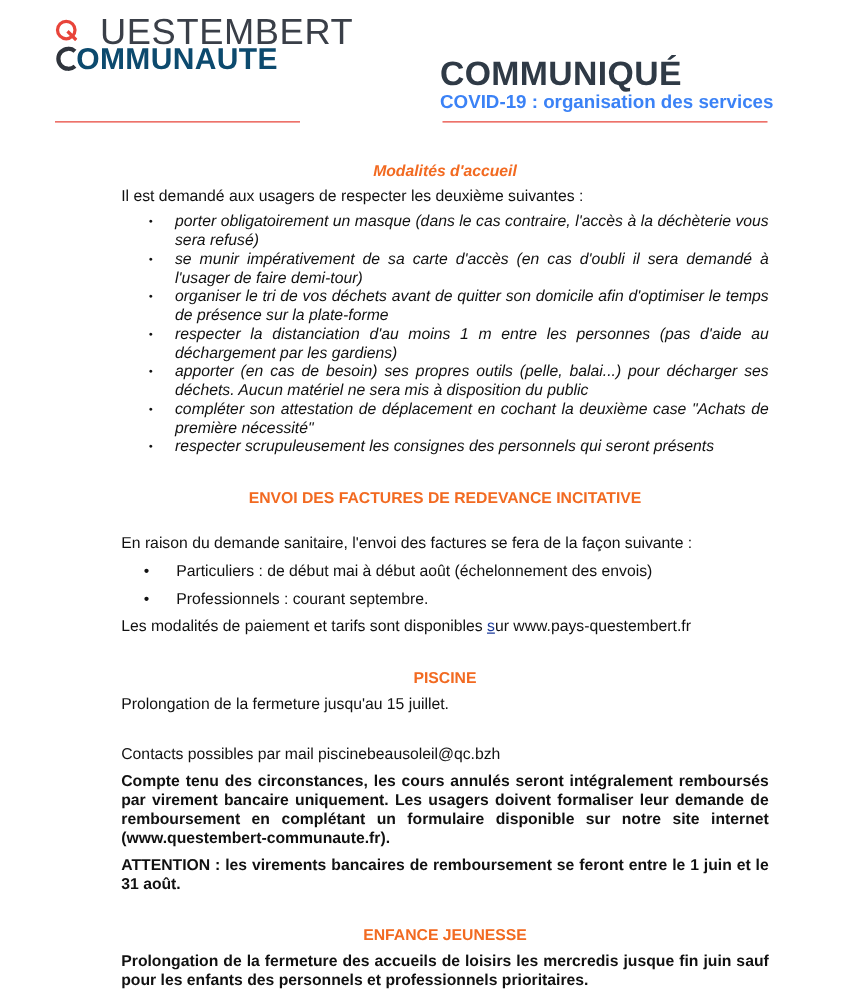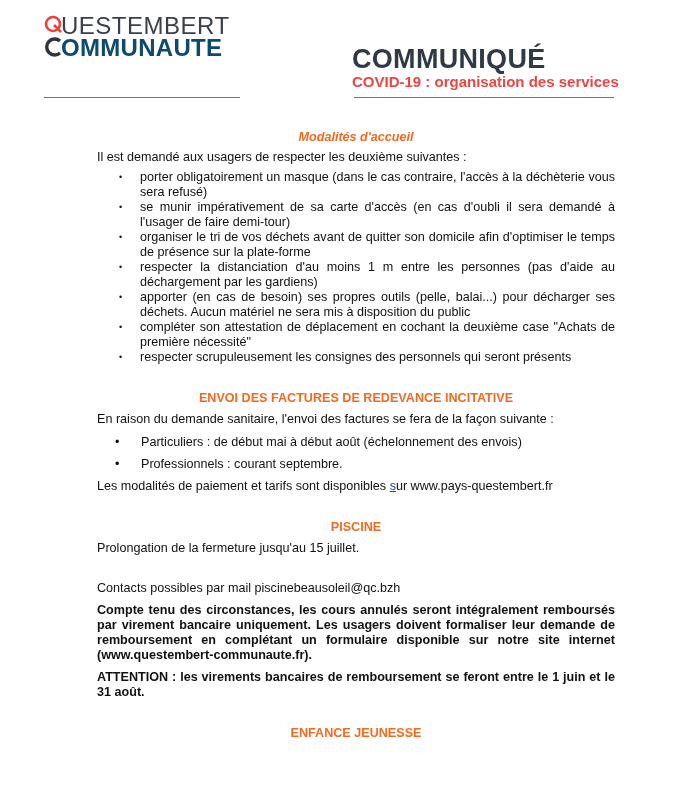--- a/index.html
+++ b/index.html
@@ -1,39 +1,39 @@
 <!DOCTYPE html>
 <html><head>
 <meta charset="utf-8">
 <style>
   html, body { margin: 0; padding: 0; background: #ffffff; }
   body { width: 680px; height: 800px; position: relative; overflow: hidden;
          font-family: "Liberation Sans", sans-serif; color: #111; }
   .logo { position: absolute; left: 44px; top: 14px; width: 200px; height: 50px; }
-  .logo-line1 { position: absolute; left: 17px; top: 0; font-size: 24px; letter-spacing: 0.5px;
-                color: #3a3f48; font-family: "Liberation Sans", sans-serif; line-height: 24px; }
+  .logo-line1 { position: absolute; left: 17px; top: 0; font-size: 29px; letter-spacing: 0.5px;
+                color: #3a3f48; font-family: "Liberation Sans", sans-serif; line-height: 24px; padding-left: 19px; }
   .logo-line2 { position: absolute; left: 17px; top: 22px; font-size: 24px; font-weight: bold;
                 color: #0c4a6e; font-family: "Liberation Sans", sans-serif; line-height: 24px; letter-spacing: 0.3px; }
   .logo-q { position: absolute; left: 0; top: 1px; width: 18px; height: 18px; }
   .logo-c { position: absolute; left: 0; top: 23px; width: 19px; height: 20px; }
   .logo-underline { position: absolute; left: 44px; top: 97px; width: 196px; height: 1px; background: #e8443a; }
 
   .title { position: absolute; left: 352px; top: 44px; font-size: 27px; font-weight: bold;
            color: #2f3a46; letter-spacing: 0.3px; line-height: 30px; }
   .subtitle { position: absolute; left: 352px; top: 73px; font-size: 15px; font-weight: bold;
-              color: #ef4444; line-height: 18px; }
+              color: #3b82f6; line-height: 18px; }
   .title-underline { position: absolute; left: 354px; top: 97px; width: 260px; height: 1px; background: #e8443a; }
 
   .content { position: absolute; left: 97px; top: 130px; width: 518px; font-size: 12.6px; line-height: 15px; }
   .sec-head { color: #f26a21; font-weight: bold; font-size: 12.6px; margin: 0; text-align: center; }
   .sec-head.italic { font-style: italic; }
   p { margin: 0; }
   .just { text-align: justify; font-weight: bold; }
   ul { margin: 0; padding: 0; list-style: none; }
-  .b1 li { position: relative; padding-left: 23px; margin-left: 20px; text-align: justify; }
+  .b1 li { position: relative; padding-left: 23px; margin-left: 20px; text-align: justify; font-style: italic; }
   .b1 li::before { content: "\2022"; position: absolute; left: 2px; top: 0; font-size: 9px; }
   .b2 li { position: relative; padding-left: 28px; margin-left: 16px; margin-bottom: 7px; }
   .b2 li::before { content: "\2022"; position: absolute; left: 2px; top: 0; }
   .u { text-decoration: underline; color: #1b3a9a; }
 </style>
 </head>
 <body>
 
 <div class="logo">
   <svg class="logo-q" viewBox="0 0 18 18">
@@ -62,33 +62,34 @@
       <li>se munir impérativement de sa carte d'accès (en cas d'oubli il sera demandé à l'usager de faire demi-tour)</li>
       <li>organiser le tri de vos déchets avant de quitter son domicile afin d'optimiser le temps de présence sur la plate-forme</li>
       <li>respecter la distanciation d'au moins 1 m entre les personnes (pas d'aide au déchargement par les gardiens)</li>
       <li>apporter (en cas de besoin) ses propres outils (pelle, balai...) pour décharger ses déchets. Aucun matériel ne sera mis à disposition du public</li>
       <li>compléter son attestation de déplacement en cochant la deuxième case "Achats de première nécessité"</li>
       <li>respecter scrupuleusement les consignes des personnels qui seront présents</li>
     </ul>
   </section>
 
   <section style="margin-top:26px;">
-    <h3 class="sec-head" style="margin-bottom:6px;">ENVOI DES FACTURES DE REDEVANCE INCITATIVE</h3>
+    <h3 class="sec-head" style="margin-bottom:21px;">ENVOI DES FACTURES DE REDEVANCE INCITATIVE</h3>
     <p style="margin-bottom:8px;">En raison du demande sanitaire, l'envoi des factures se fera de la façon suivante :</p>
     <ul class="b2">
       <li>Particuliers : de début mai à début août (échelonnement des envois)</li>
       <li>Professionnels : courant septembre.</li>
     </ul>
     <p><span>Les modalités de paiement et tarifs sont disponibles </span><span class="u">s</span><span>ur www.pays-questembert.fr</span></p>
   </section>
 
   <section style="margin-top:26px;">
     <h3 class="sec-head" style="margin-bottom:6px;">PISCINE</h3>
     <p style="margin-bottom:25px;">Prolongation de la fermeture jusqu'au 15 juillet.</p>
     <p style="margin-bottom:7px;">Contacts possibles par mail piscinebeausoleil@qc.bzh</p>
     <p class="just" style="margin-bottom:7px;">Compte tenu des circonstances, les cours annulés seront intégralement remboursés par virement bancaire uniquement. Les usagers doivent formaliser leur demande de remboursement en complétant un formulaire disponible sur notre site internet (www.questembert-communaute.fr).</p>
     <p class="just">ATTENTION : les virements bancaires de remboursement se feront entre le 1 juin et le 31 août.</p>
   </section>
 
   <section style="margin-top:26px;">
     <h3 class="sec-head" style="margin-bottom:6px;">ENFANCE JEUNESSE</h3>
+    <p class="just">Prolongation de la fermeture des accueils de loisirs les mercredis jusque fin juin sauf pour les enfants des personnels et professionnels prioritaires.</p>
   </section>
 </div>
 
 </body></html>

